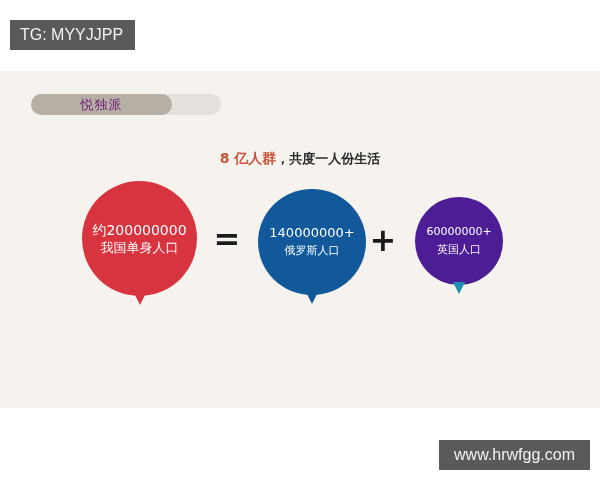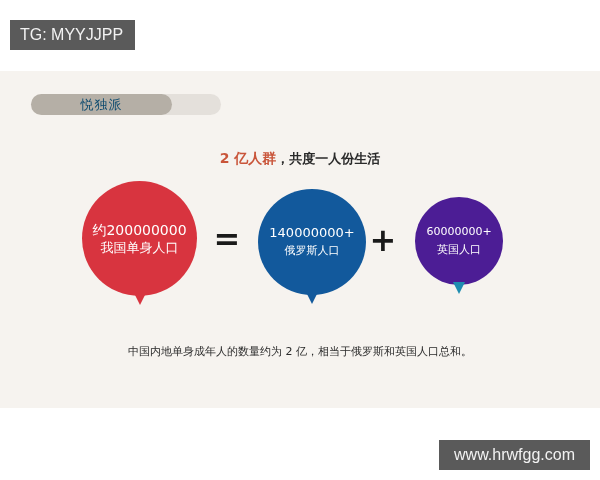--- a/index.html
+++ b/index.html
@@ -48,21 +48,21 @@
       background: #e4e0db;
     }
     .pill-fill {
       position: absolute;
       left: 31px;
       top: 94px;
       width: 141px;
       height: 21px;
       border-radius: 11px;
       background: #b5afa6;
-      color: #0c4a6e;
+      color: #701a75;
       font-size: 13px;
       line-height: 21px;
       text-align: center;
       letter-spacing: 1px;
     }
     .headline {
       position: absolute;
       left: 0;
       width: 600px;
       top: 150px;
@@ -158,21 +158,21 @@
 <div class="stage">
 
   <div class="watermark wm-top">TG: MYYJJPP</div>
 
   <div class="panel"></div>
 
   <div class="pill-track"></div>
   <div class="pill-fill">悦独派</div>
 
   <div class="headline">
-    <span class="accent">2 亿人群</span><span>，共度一人份生活</span>
+    <span class="accent">8 亿人群</span><span>，共度一人份生活</span>
   </div>
 
   <div class="bubble bubble-red">
     <div class="num">约200000000</div>
     <div class="lbl">我国单身人口</div>
   </div>
 
   <div class="operator op-eq">=</div>
 
   <div class="bubble bubble-blue">
@@ -180,16 +180,15 @@
     <div class="lbl">俄罗斯人口</div>
   </div>
 
   <div class="operator op-plus">+</div>
 
   <div class="bubble bubble-teal">
     <div class="num">60000000+</div>
     <div class="lbl">英国人口</div>
   </div>
 
-  <div class="caption">中国内地单身成年人的数量约为 2 亿，相当于俄罗斯和英国人口总和。</div>
 
   <div class="watermark wm-bottom">www.hrwfgg.com</div>
 </div>
 
 </body></html>

